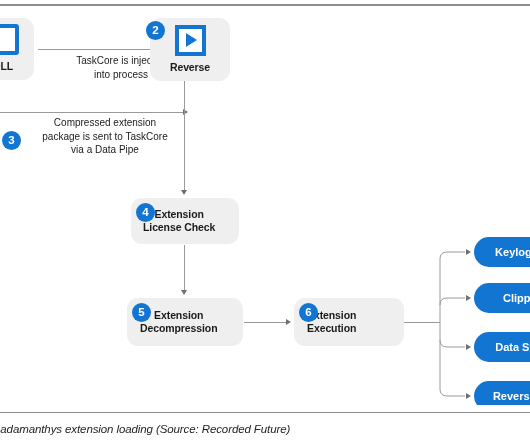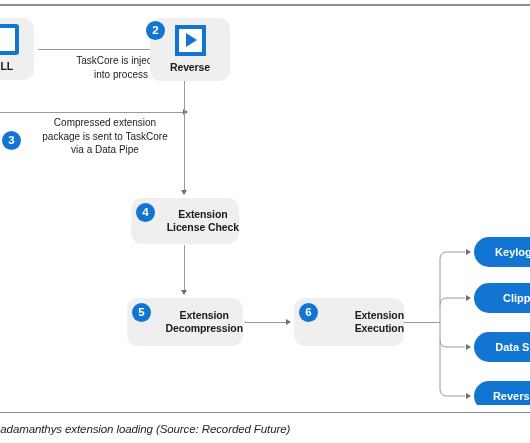--- a/index.html
+++ b/index.html
@@ -43,21 +43,21 @@
   }
 
   
   .node {
     position: absolute;
     box-sizing: border-box;
     background: #efefef;
     border-radius: 11px;
     display: flex;
     align-items: center;
-    justify-content: flex-end;
+    justify-content: flex-start;
   }
   .node-label {
     font-size: 10.5px;
     font-weight: bold;
     color: #1a1a1a;
     line-height: 1.28;
     text-align: center;
     white-space: pre-line;
     letter-spacing: -0.1px;
   }

